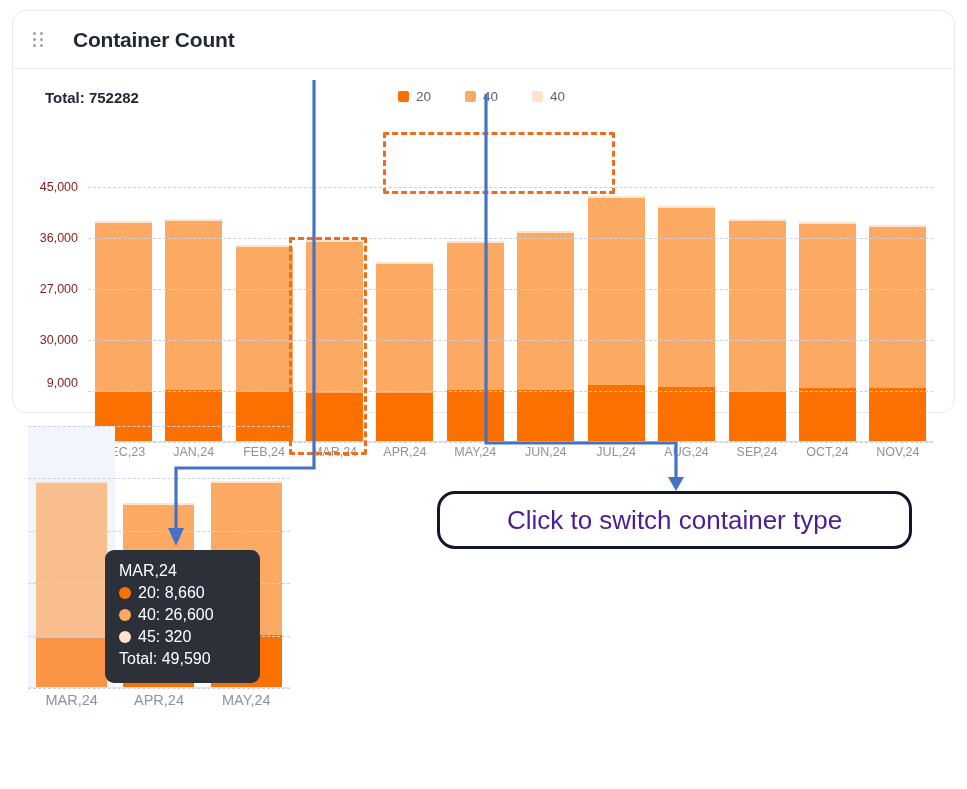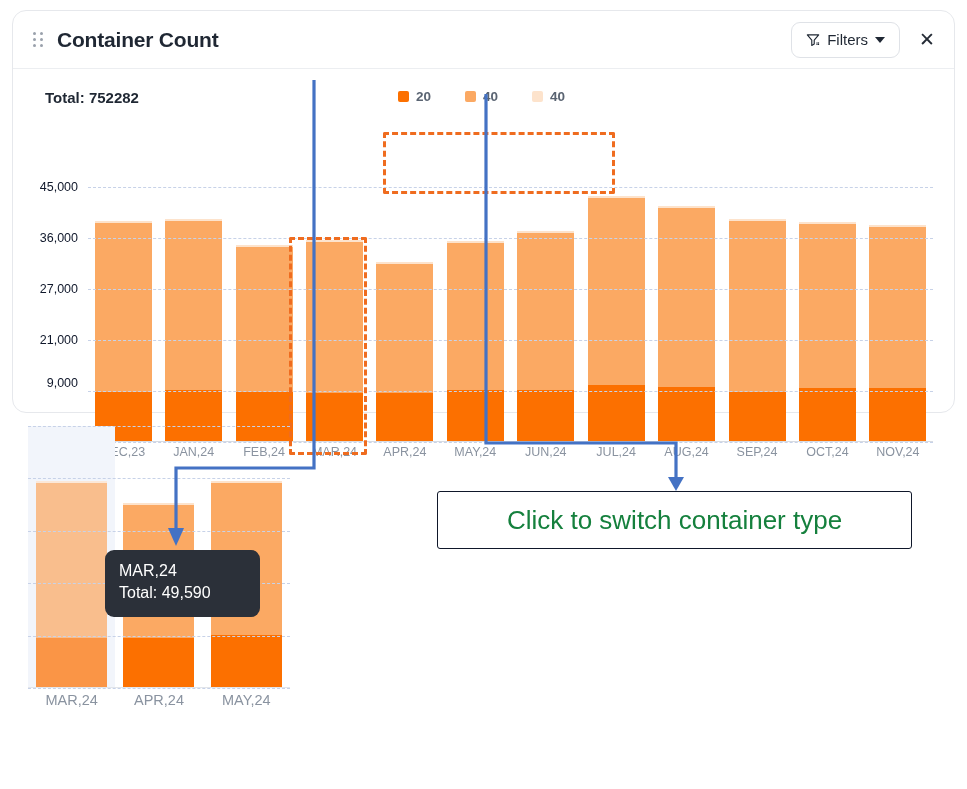--- a/index.html
+++ b/index.html
@@ -30,21 +30,21 @@
     width: 14px; height: 22px;
     margin-left: 18px;
     display: grid;
     grid-template-columns: repeat(2, 3px);
     grid-template-rows: repeat(3, 3px);
     gap: 3px 4px;
     align-content: center; justify-content: center;
   }
   .drag-handle i { width: 3px; height: 3px; background: #9aa1ac; border-radius: 50%; display: block; }
   .card-title {
-    margin-left: 12px;
+    margin-left: 28px;
     font-size: 21px; font-weight: 700; color: #1f2733;
     letter-spacing: -0.2px;
   }
   .header-right {
     position: absolute; right: 14px; top: 50%; transform: translateY(-50%);
     display: flex; align-items: center; gap: 14px;
   }
   .filters-btn {
     display: flex; align-items: center; gap: 7px;
     height: 36px; padding: 0 14px;
@@ -71,21 +71,21 @@
   }
 
   
   .card-body { position: relative; height: 343px; }
   .total-label {
     position: absolute; left: 32px; top: 20px;
     font-size: 15px; font-weight: 700; color: #1f2733;
   }
   .legend {
     position: absolute; left: 385px; top: 20px;
-    display: flex; align-items: center; gap: 34px; font-weight: bold;
+    display: flex; align-items: center; gap: 34px;
   }
   .legend-item { display: flex; align-items: center; gap: 7px; }
   .legend-swatch { width: 11px; height: 11px; border-radius: 2px; display: block; }
   .legend-text { font-size: 13.5px; color: #5a6472; }
 
   
   .legend-annot {
     position: absolute; left: 370px; top: 63px;
     width: 232px; height: 62px;
     border: 3px dashed #ef6c1f;
@@ -104,21 +104,21 @@
   
   .plot {
     position: absolute;
     left: 75px; top: 118px;
     width: 845px; height: 255px;
   }
   .ytick {
     position: absolute; right: 100%;
     margin-right: 10px;
     transform: translateY(-50%);
-    font-size: 12.5px; color: #0f172a;
+    font-size: 12.5px; color: #7f1d1d;
     white-space: nowrap;
   }
   .gridline {
     position: absolute; left: 0; right: 0;
     border-top: 1px dashed #c7d2e8;
     height: 0;
   }
   .axisline {
     position: absolute; left: 0; right: 0; bottom: 0;
     border-top: 1px solid #d7dbe2;
@@ -165,24 +165,24 @@
   }
   .tt-title { font-size: 16px; margin-bottom: 2px; color: #ffffff; }
   .tt-row { display: flex; align-items: center; gap: 7px; font-size: 16px; line-height: 1.38; }
   .tt-dot { width: 12px; height: 12px; border-radius: 50%; display: block; flex: 0 0 auto; }
   .tt-total { font-size: 16px; line-height: 1.38; }
 
   
   .callout {
     position: absolute;
     background: #ffffff;
-    border: 1px solid #0f172a;
-    border-radius: 3px;
+    border: 3px solid #0f172a;
+    border-radius: 18px;
     display: flex; align-items: center; justify-content: center;
-    color: #15803d;
+    color: #4c1d95;
   }
   #callout-click { left: 437px; top: 491px; width: 475px; height: 58px; font-size: 26px; }
   #callout-hover { left: 6px; top: 726px; width: 298px; height: 50px; font-size: 24px; }
 
   .svg-overlay {
     position: absolute; left: 0; top: 0; width: 967px; height: 789px;
     pointer-events: none;
   }
 </style>
 </head>
@@ -196,34 +196,20 @@
       <span class="drag-handle">
         <i></i>
           <i></i>
           <i></i>
           <i></i>
           <i></i>
           <i></i>
       </span>
       <span class="card-title">Container Count</span>
 
-      <div class="header-right">
-        <button class="filters-btn">
-          <svg class="funnel" viewBox="0 0 16 16">
-            <path d="M1.5 2.2h13L9.4 8.1v4.6l-2.8 1.6V8.1z" fill="none" stroke="#1f2733" stroke-width="1.3" stroke-linejoin="round"></path>
-            <circle cx="12.6" cy="11.4" r="0.75" fill="#1f2733"></circle>
-            <circle cx="14.3" cy="11.4" r="0.75" fill="#1f2733"></circle>
-            <circle cx="12.6" cy="13.1" r="0.75" fill="#1f2733"></circle>
-            <circle cx="14.3" cy="13.1" r="0.75" fill="#1f2733"></circle>
-          </svg>
-          <span>Filters</span>
-          <span class="caret-dn"></span>
-        </button>
-        <button class="close-btn">✕</button>
-      </div>
     </div>
 
     <div class="card-body">
       <div class="total-label">Total: 752282</div>
 
       <div class="legend" id="legend">
           <div class="legend-item">
             <span class="legend-swatch" style="background: rgb(252, 112, 0);"></span>
             <span class="legend-text">20</span>
           </div>
@@ -323,21 +309,21 @@
                 <div class="seg" style="background: rgb(252, 112, 0); height: 53.55px;"></div>
               </div>
             </div>
           </div>
         <div class="axisline"></div>
       <div class="gridline" style="top: 255px;"></div>
           <div class="ytick" style="top: 255px;">0</div>
           <div class="gridline" style="top: 204px;"></div>
           <div class="ytick" style="top: 196px;">9,000</div>
           <div class="gridline" style="top: 153px;"></div>
-          <div class="ytick" style="top: 153px;">21,000</div>
+          <div class="ytick" style="top: 153px;">30,000</div>
           <div class="gridline" style="top: 102px;"></div>
           <div class="ytick" style="top: 102px;">27,000</div>
           <div class="gridline" style="top: 51px;"></div>
           <div class="ytick" style="top: 51px;">36,000</div>
           <div class="gridline" style="top: 0px;"></div>
           <div class="ytick" style="top: 0px;">45,000</div>
         </div>
 
       <div class="xlabels" id="xlabels">
           <div class="xlab">DEC,23</div>
@@ -395,20 +381,34 @@
       </div>
     <div class="frag-xlabels" id="fragXlabels">
         <div class="frag-xlab">MAR,24</div>
         <div class="frag-xlab">APR,24</div>
         <div class="frag-xlab">MAY,24</div>
       </div>
   </div>
 
   <div class="tooltip">
     <div class="tt-title">MAR,24</div>
+    <div id="ttRows">
+        <div class="tt-row">
+          <span class="tt-dot" style="background: rgb(252, 112, 0);"></span>
+          <span>20: 8,660</span>
+        </div>
+        <div class="tt-row">
+          <span class="tt-dot" style="background: rgb(251, 169, 99);"></span>
+          <span>40: 26,600</span>
+        </div>
+        <div class="tt-row">
+          <span class="tt-dot" style="background: rgb(253, 227, 204);"></span>
+          <span>45: 320</span>
+        </div>
+      </div>
     <div class="tt-total">Total: 49,590</div>
   </div>
 
   <div class="callout" id="callout-click">
     <span>Click to switch container type</span>
   </div>
 
   <svg class="svg-overlay">
 
     <g>

